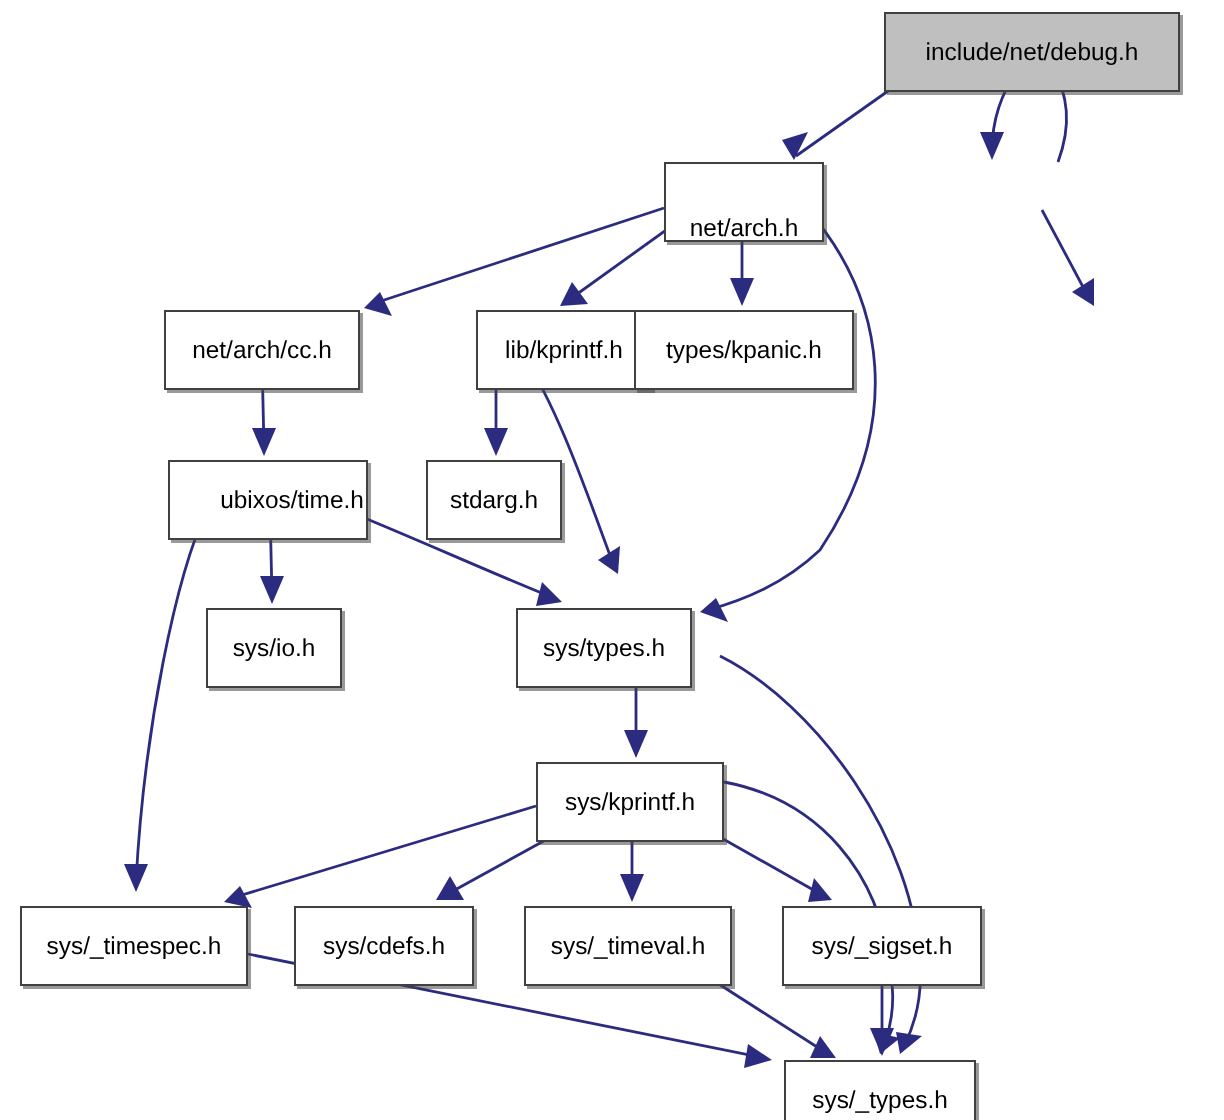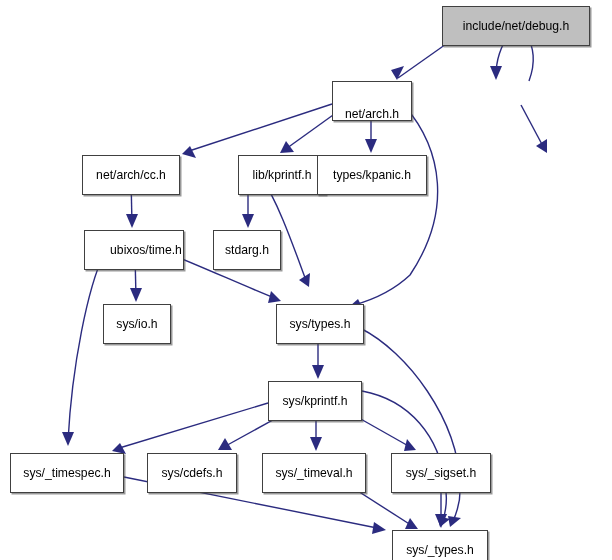--- a/index.html
+++ b/index.html
@@ -129,21 +129,21 @@
     </div>
     <div class="node" style="left: 84px; top: 230px; width: 100px; padding-left: 24px;">
       <span class="node-label">ubixos/time.h</span>
     </div>
     <div class="node" style="left: 213px; top: 230px; width: 68px;">
       <span class="node-label">stdarg.h</span>
     </div>
     <div class="node" style="left: 103px; top: 304px; width: 68px;">
       <span class="node-label">sys/io.h</span>
     </div>
-    <div class="node" style="left: 276px; top: 304px; width: 88px;">
+    <div class="node" style="left: 258px; top: 304px; width: 88px;">
       <span class="node-label">sys/types.h</span>
     </div>
     <div class="node" style="left: 268px; top: 381px; width: 94px;">
       <span class="node-label">sys/kprintf.h</span>
     </div>
     <div class="node" style="left: 10px; top: 453px; width: 114px;">
       <span class="node-label">sys/_timespec.h</span>
     </div>
     <div class="node" style="left: 147px; top: 453px; width: 90px;">
       <span class="node-label">sys/cdefs.h</span>

